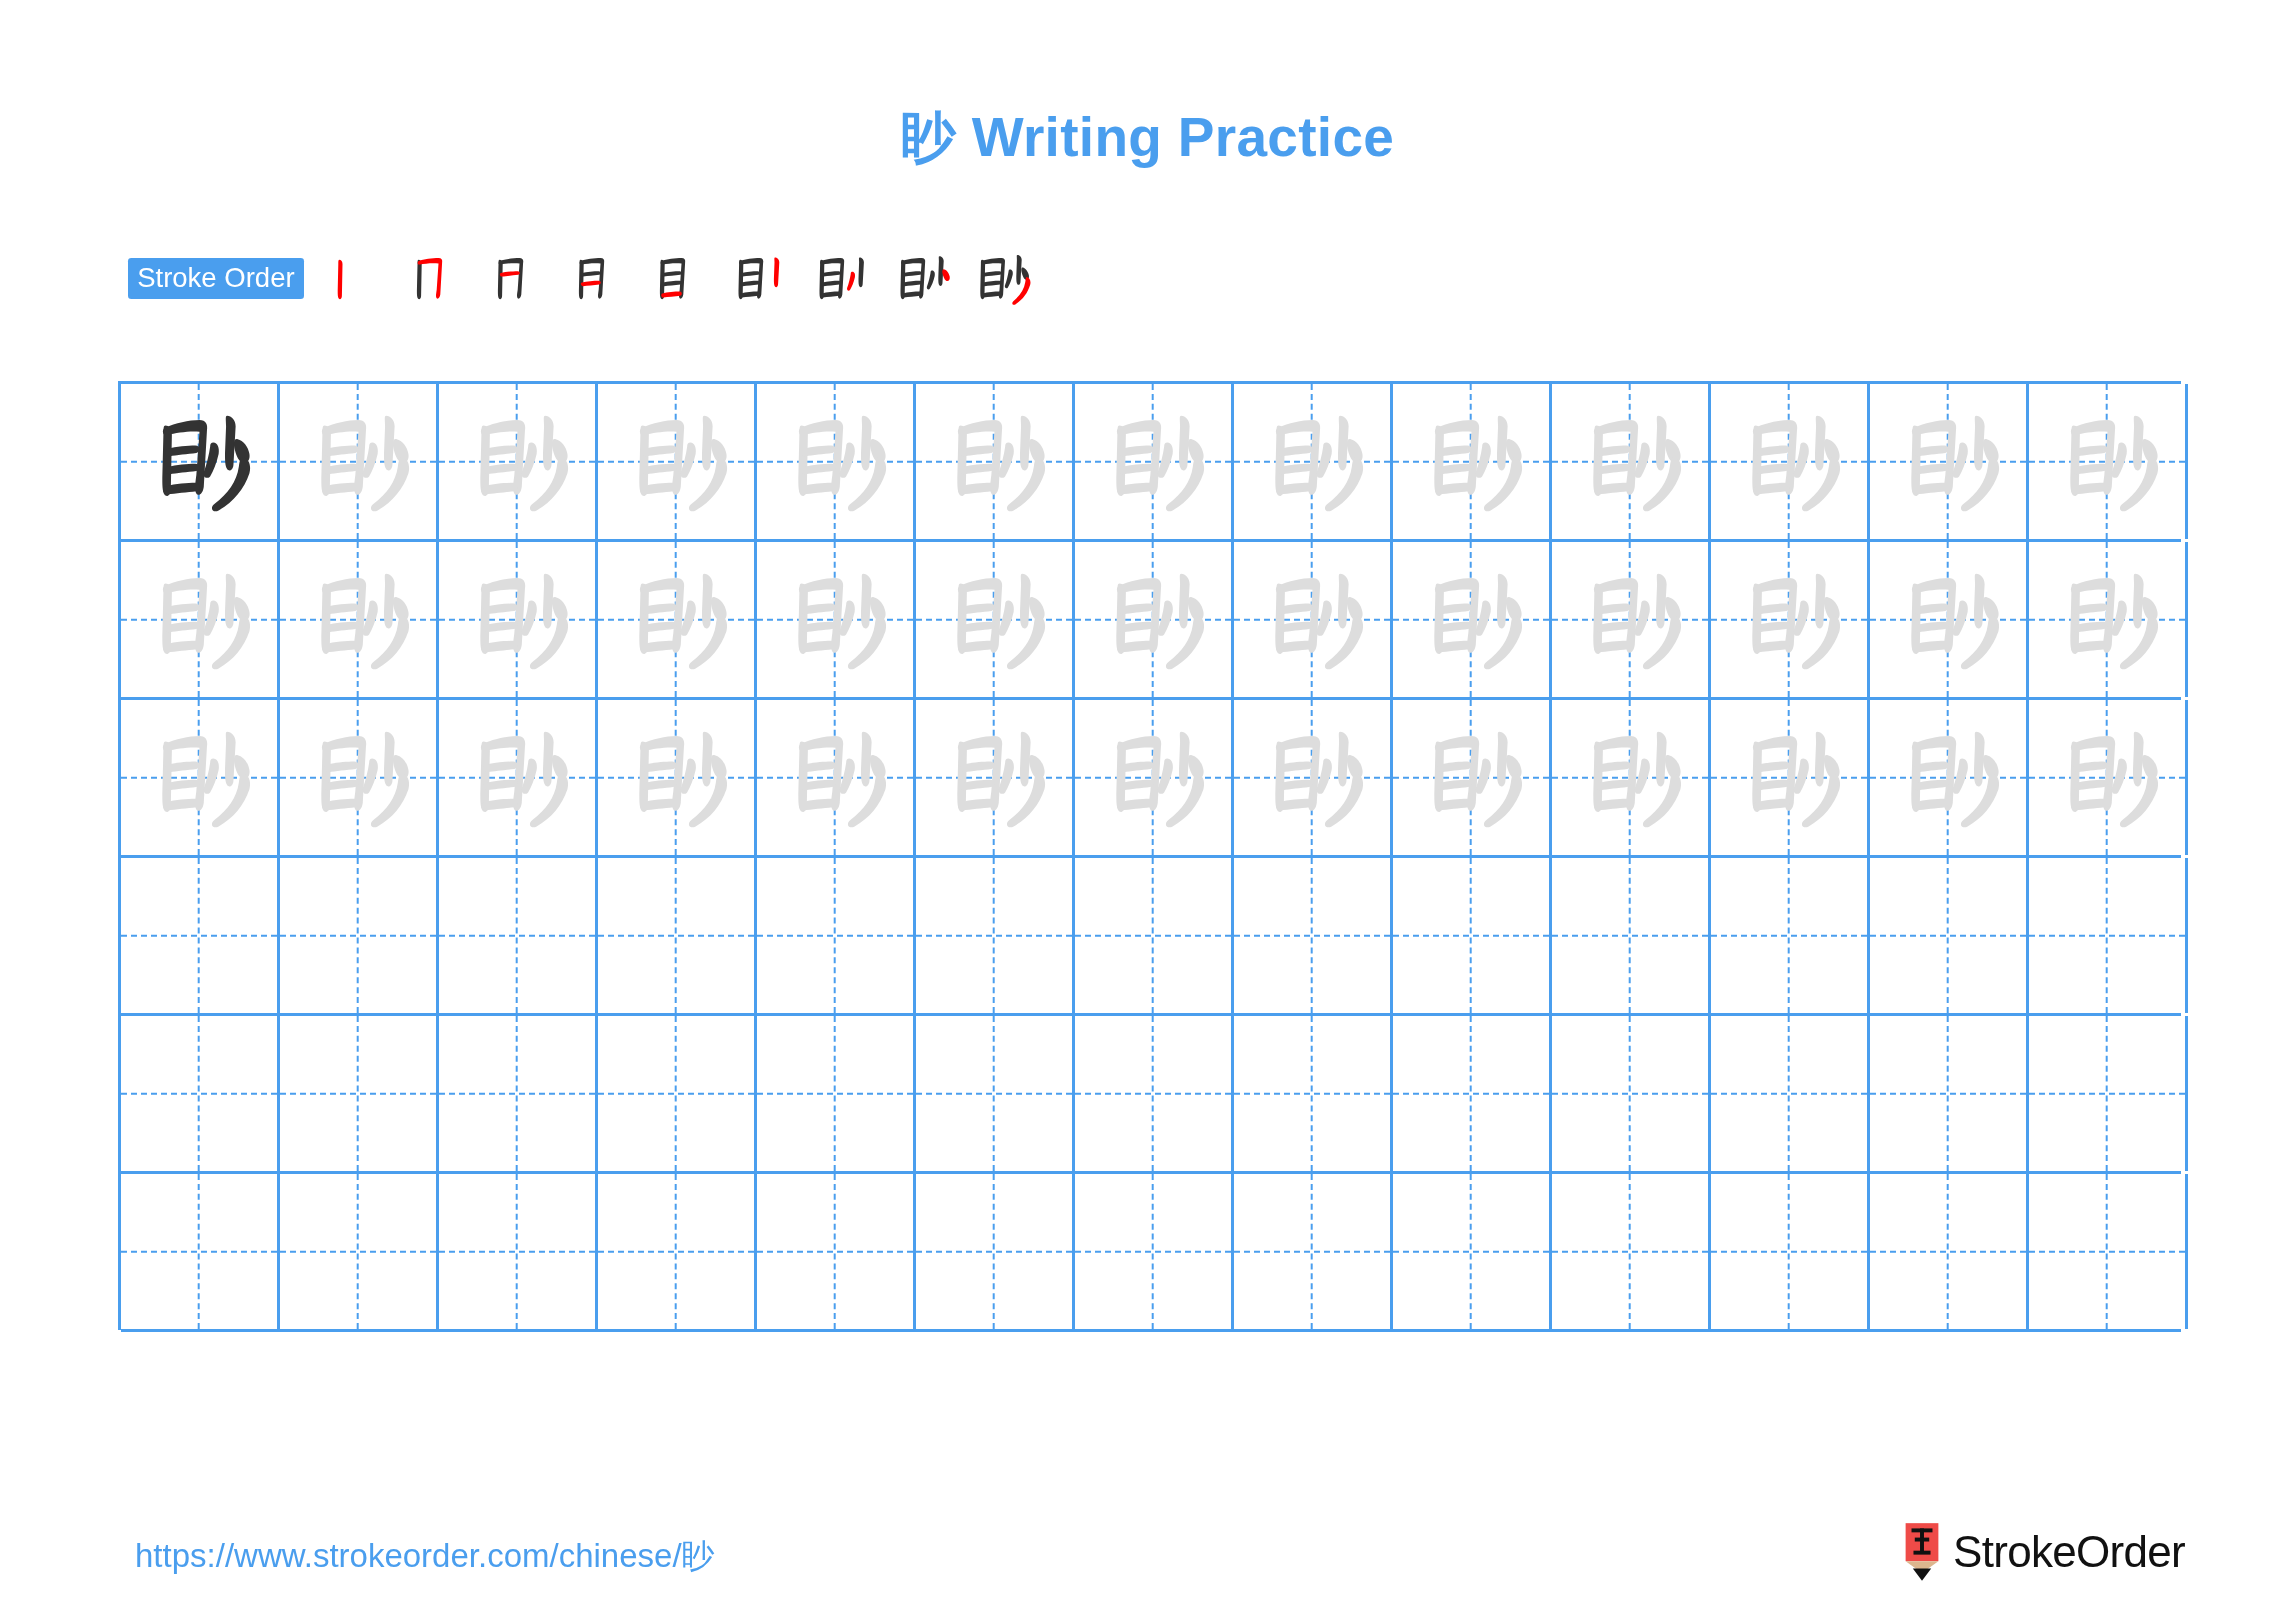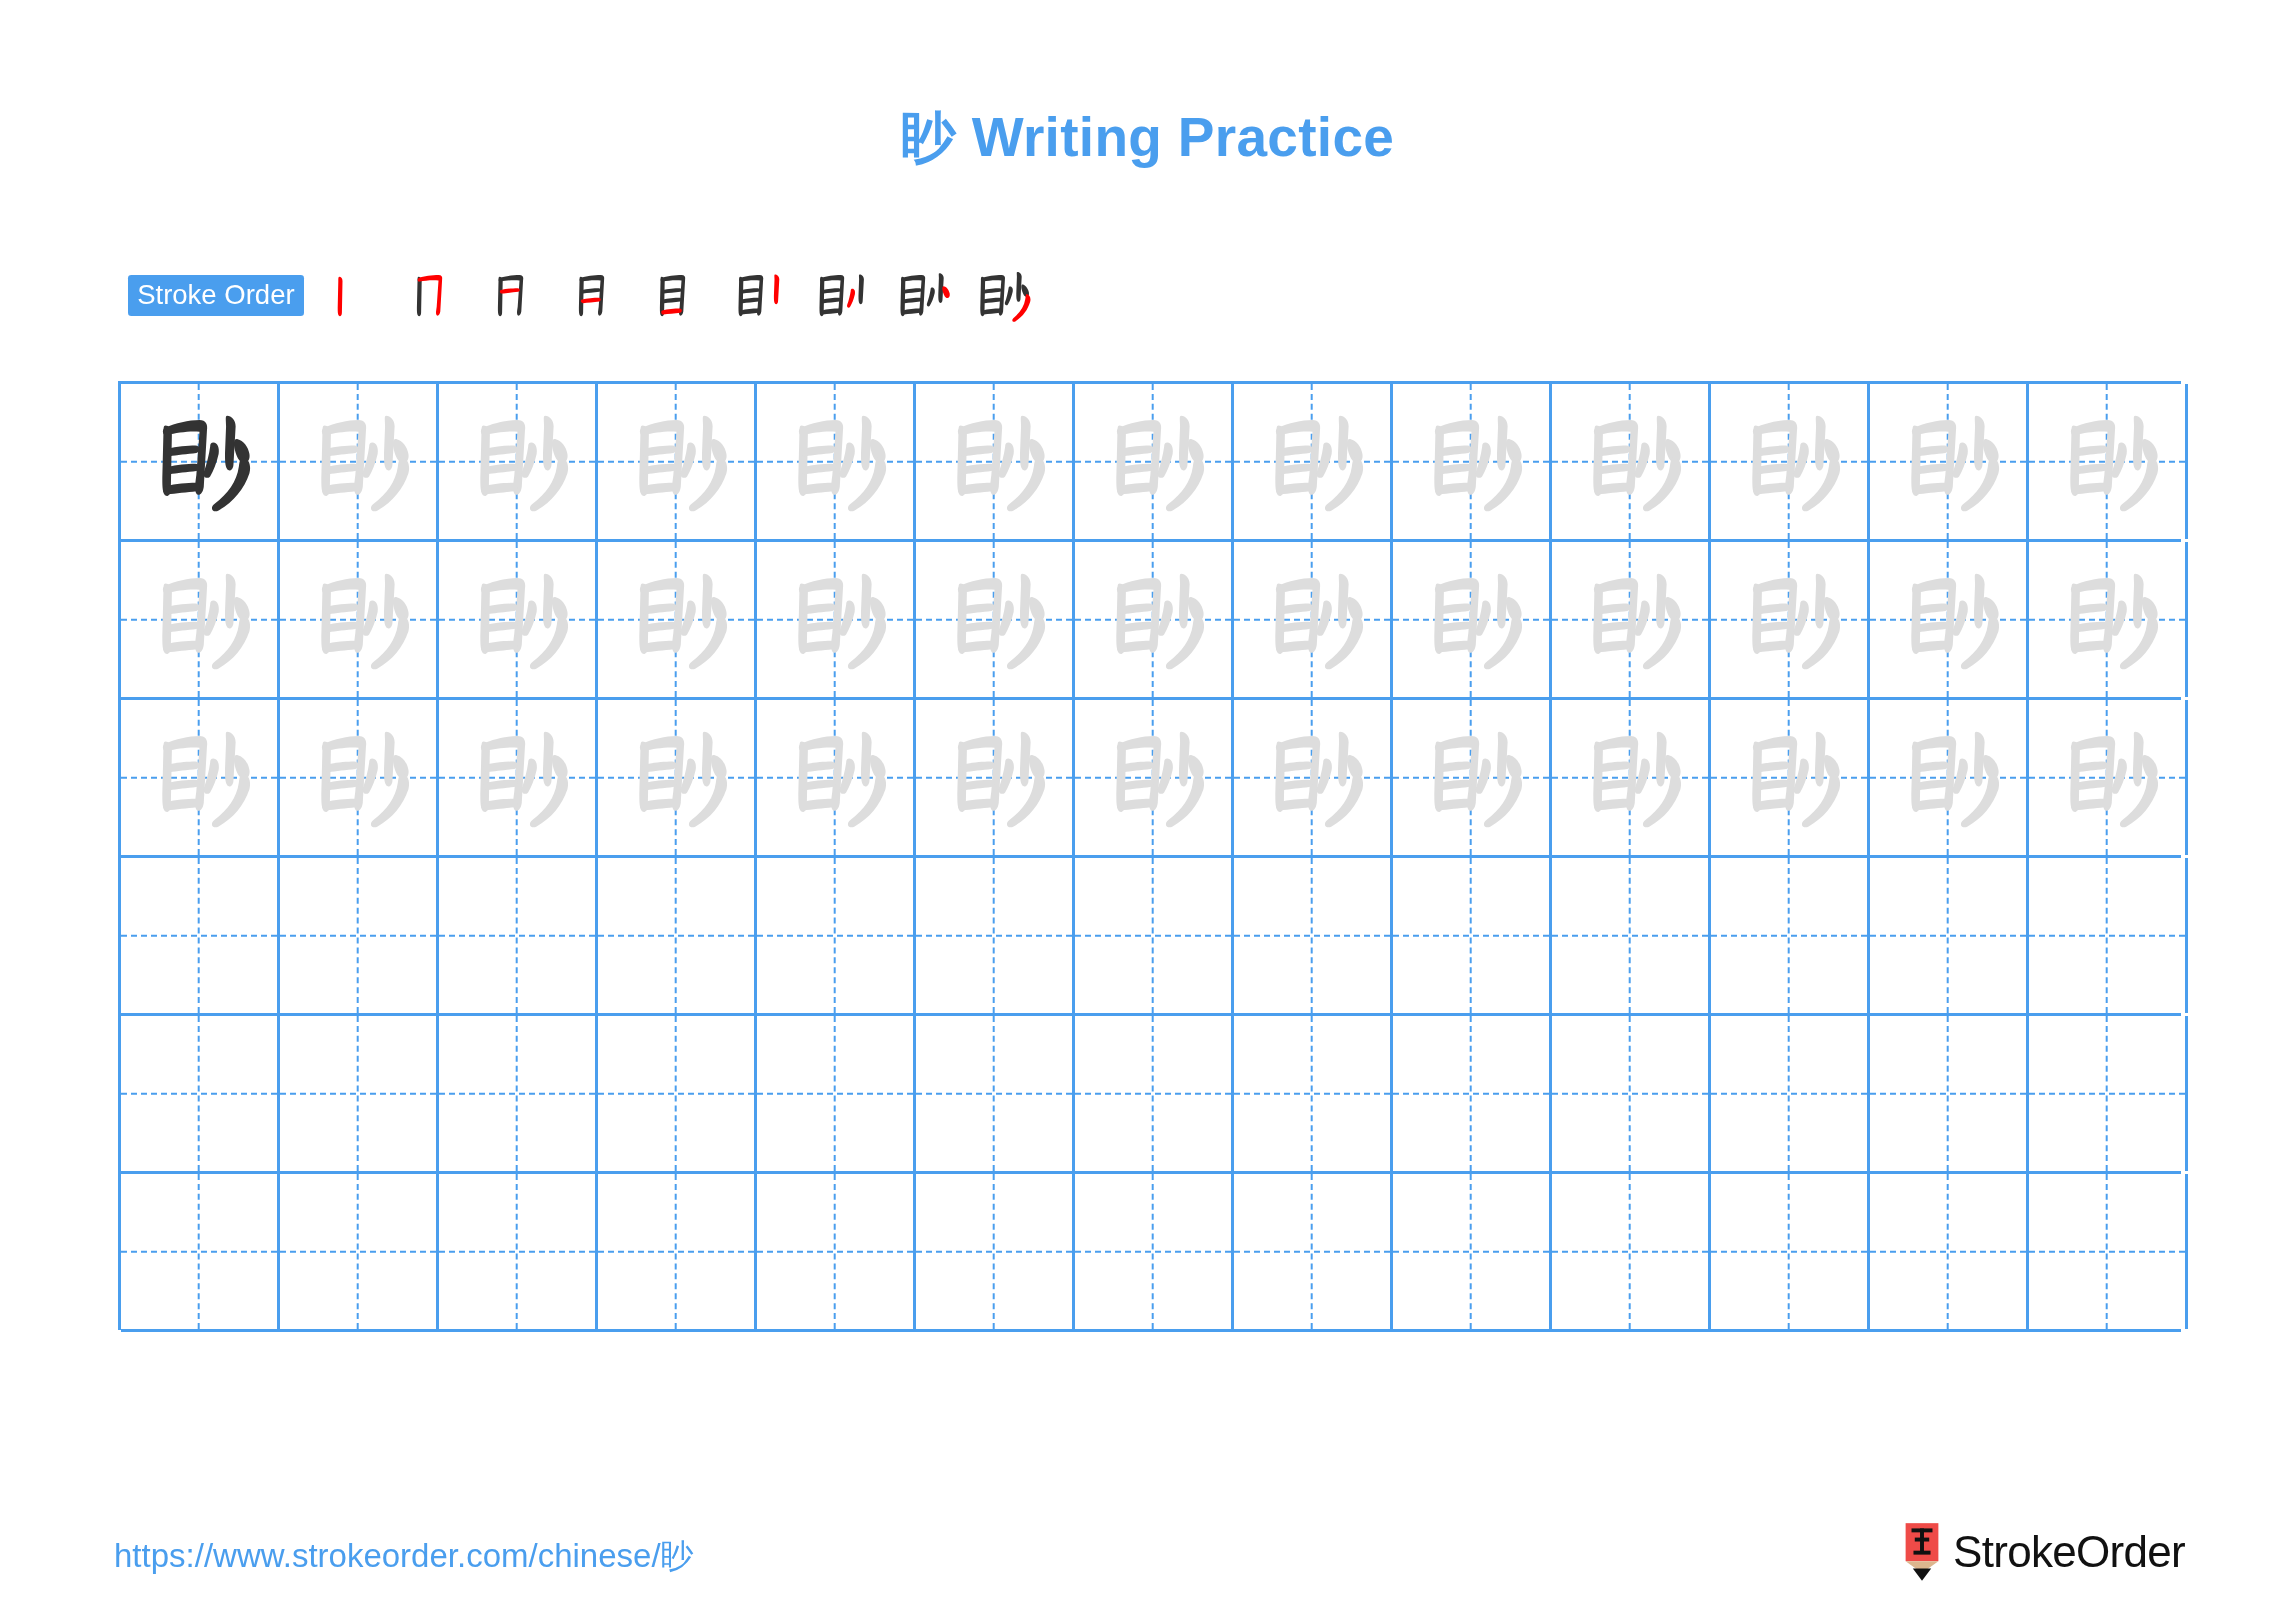--- a/index.html
+++ b/index.html
@@ -26,21 +26,21 @@
     font-weight: 700;
     color: #4a9eee;
     letter-spacing: 0.3px;
     line-height: 1;
     white-space: nowrap;
   }
 
   
   #stroke-order-row {
     position: absolute;
-    top: 268px;
+    top: 251px;
     left: 128px;
     display: flex;
     align-items: center;
     height: 55px;
   }
   #stroke-order-badge {
     background: #4a9eee;
     color: #ffffff;
     font-size: 27.5px;
     font-weight: 400;
@@ -121,21 +121,21 @@
     width: 119px;
     height: 119px;
     display: block;
   }
   .glyph-model path { fill: #333333; }
   .glyph-trace path { fill: #dddddd; }
 
   
   #footer-url {
     position: absolute;
-    left: 114px;
+    left: 135px;
     top: 1539px;
     font-size: 33px;
     color: #4a9eee;
     white-space: nowrap;
     line-height: 1;
   }
   #brand-logo {
     position: absolute;
     right: 110px;
     top: 1523px;

